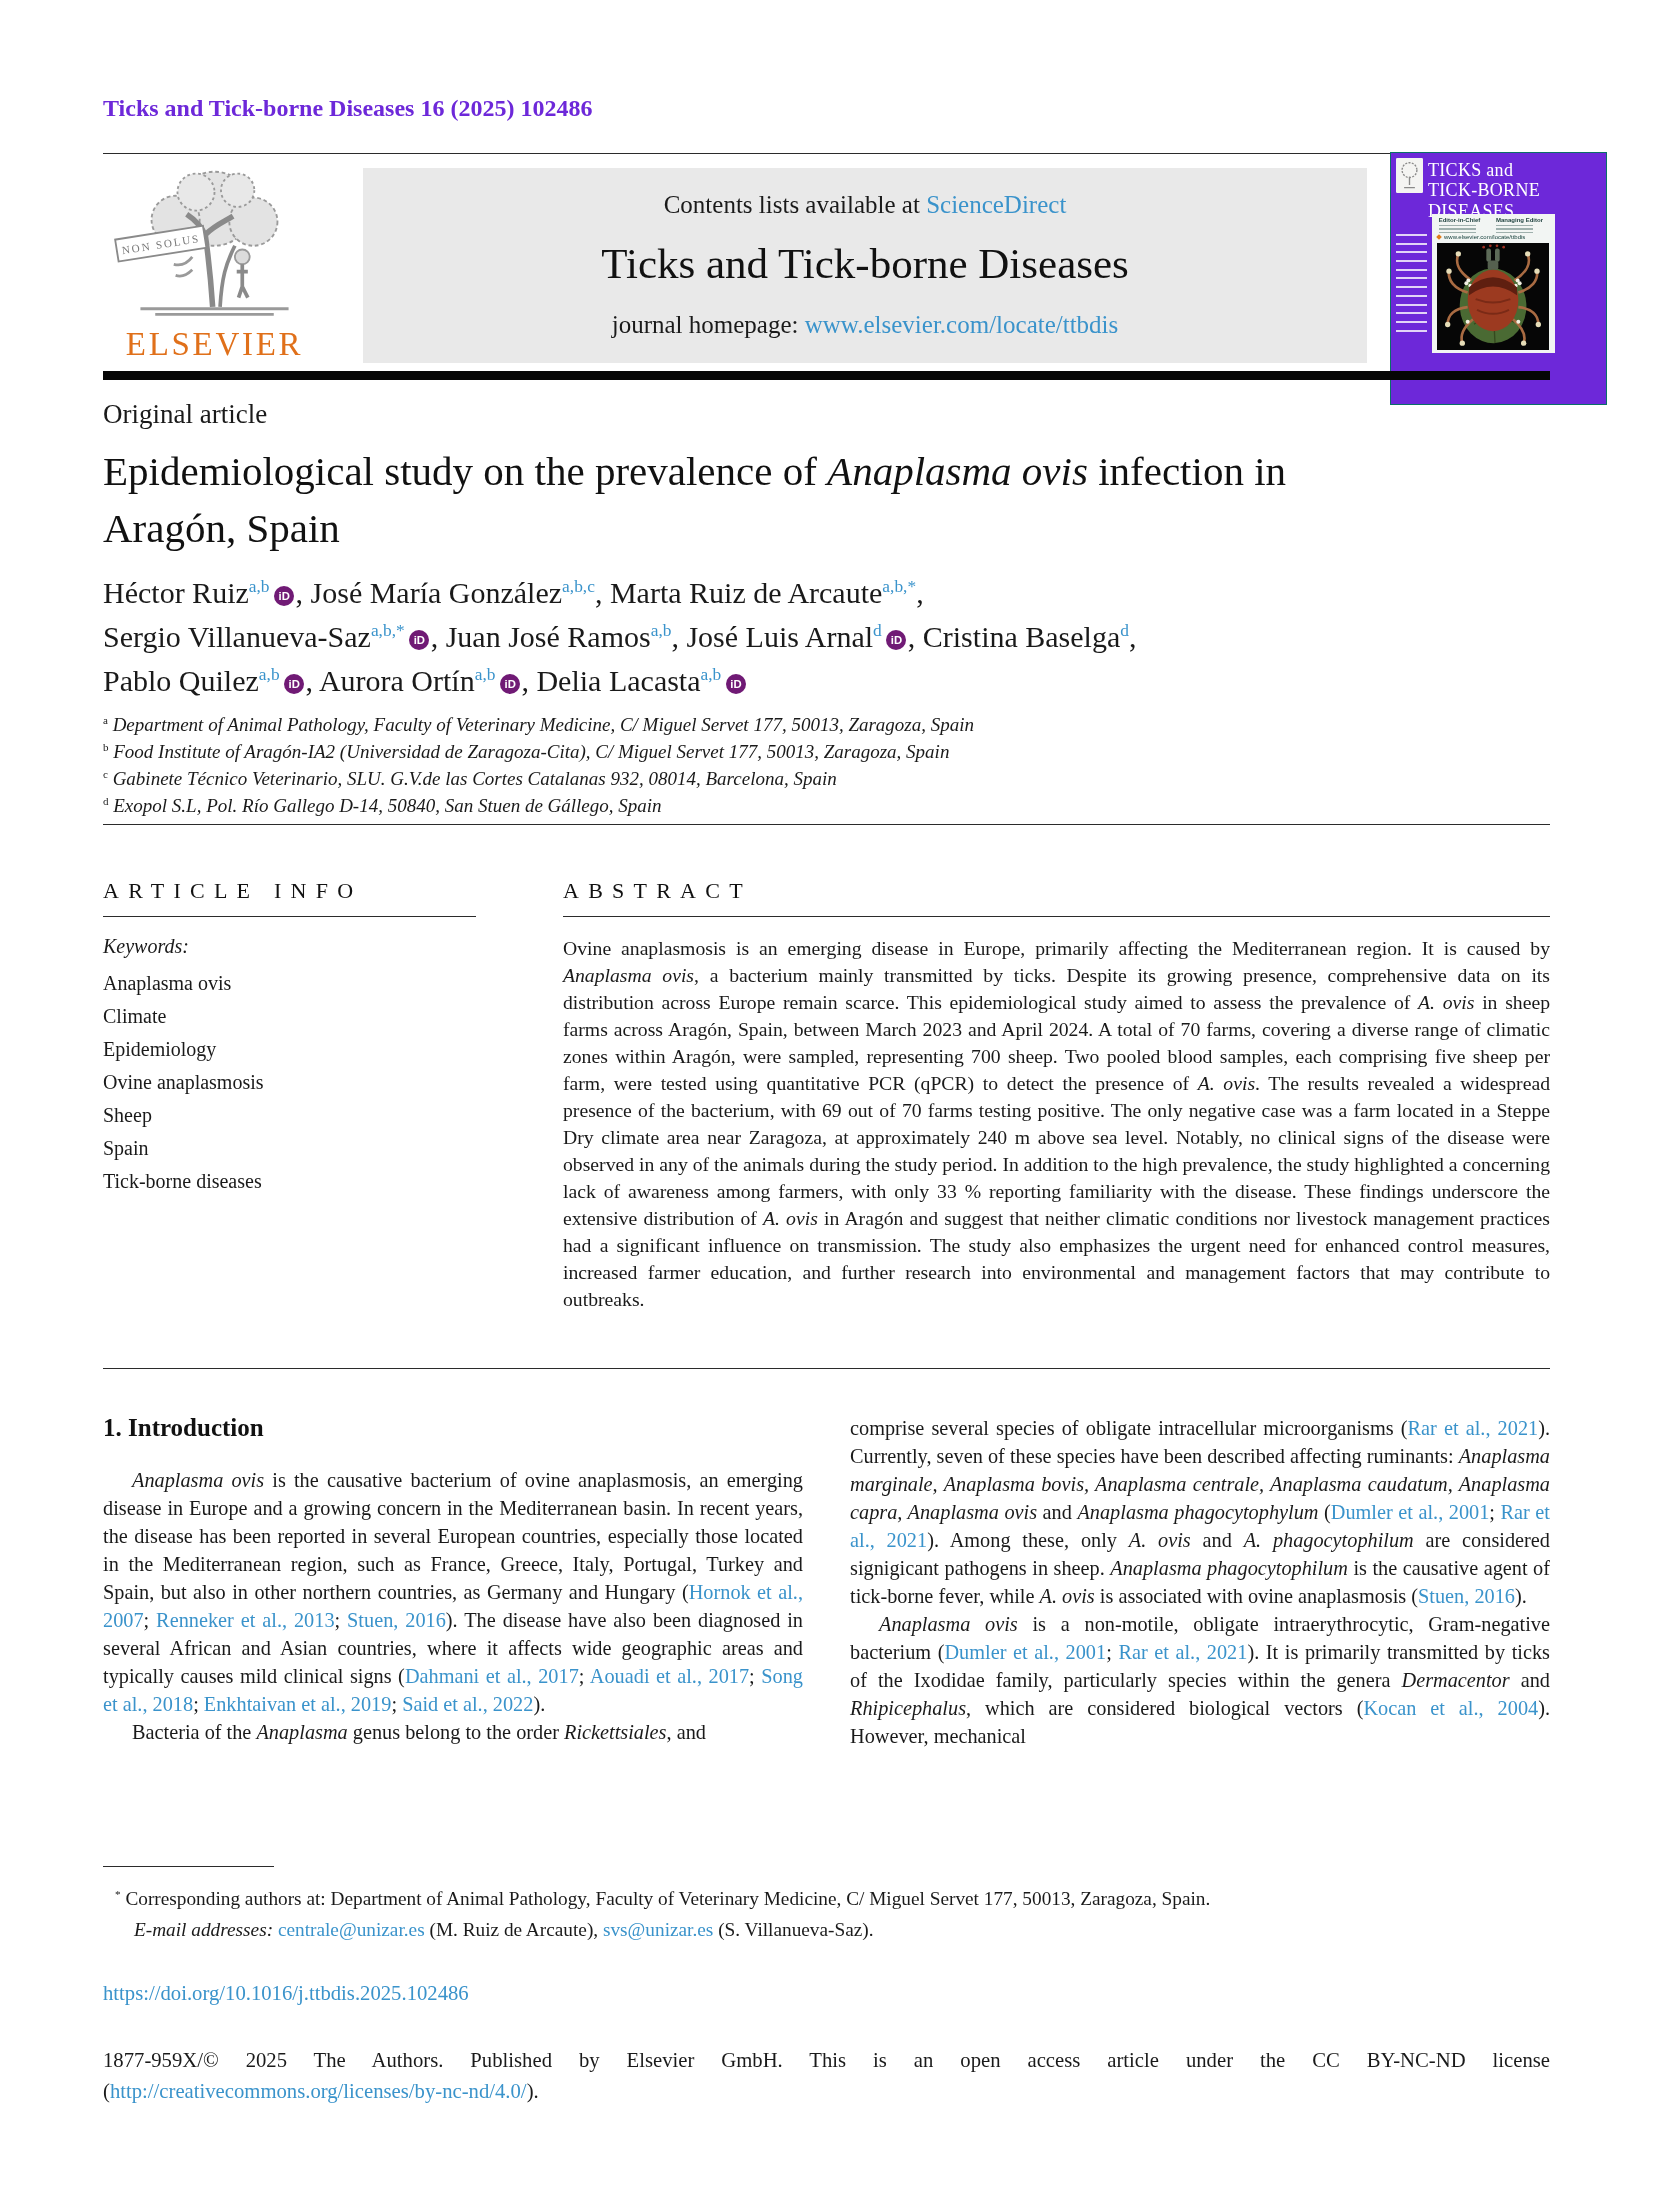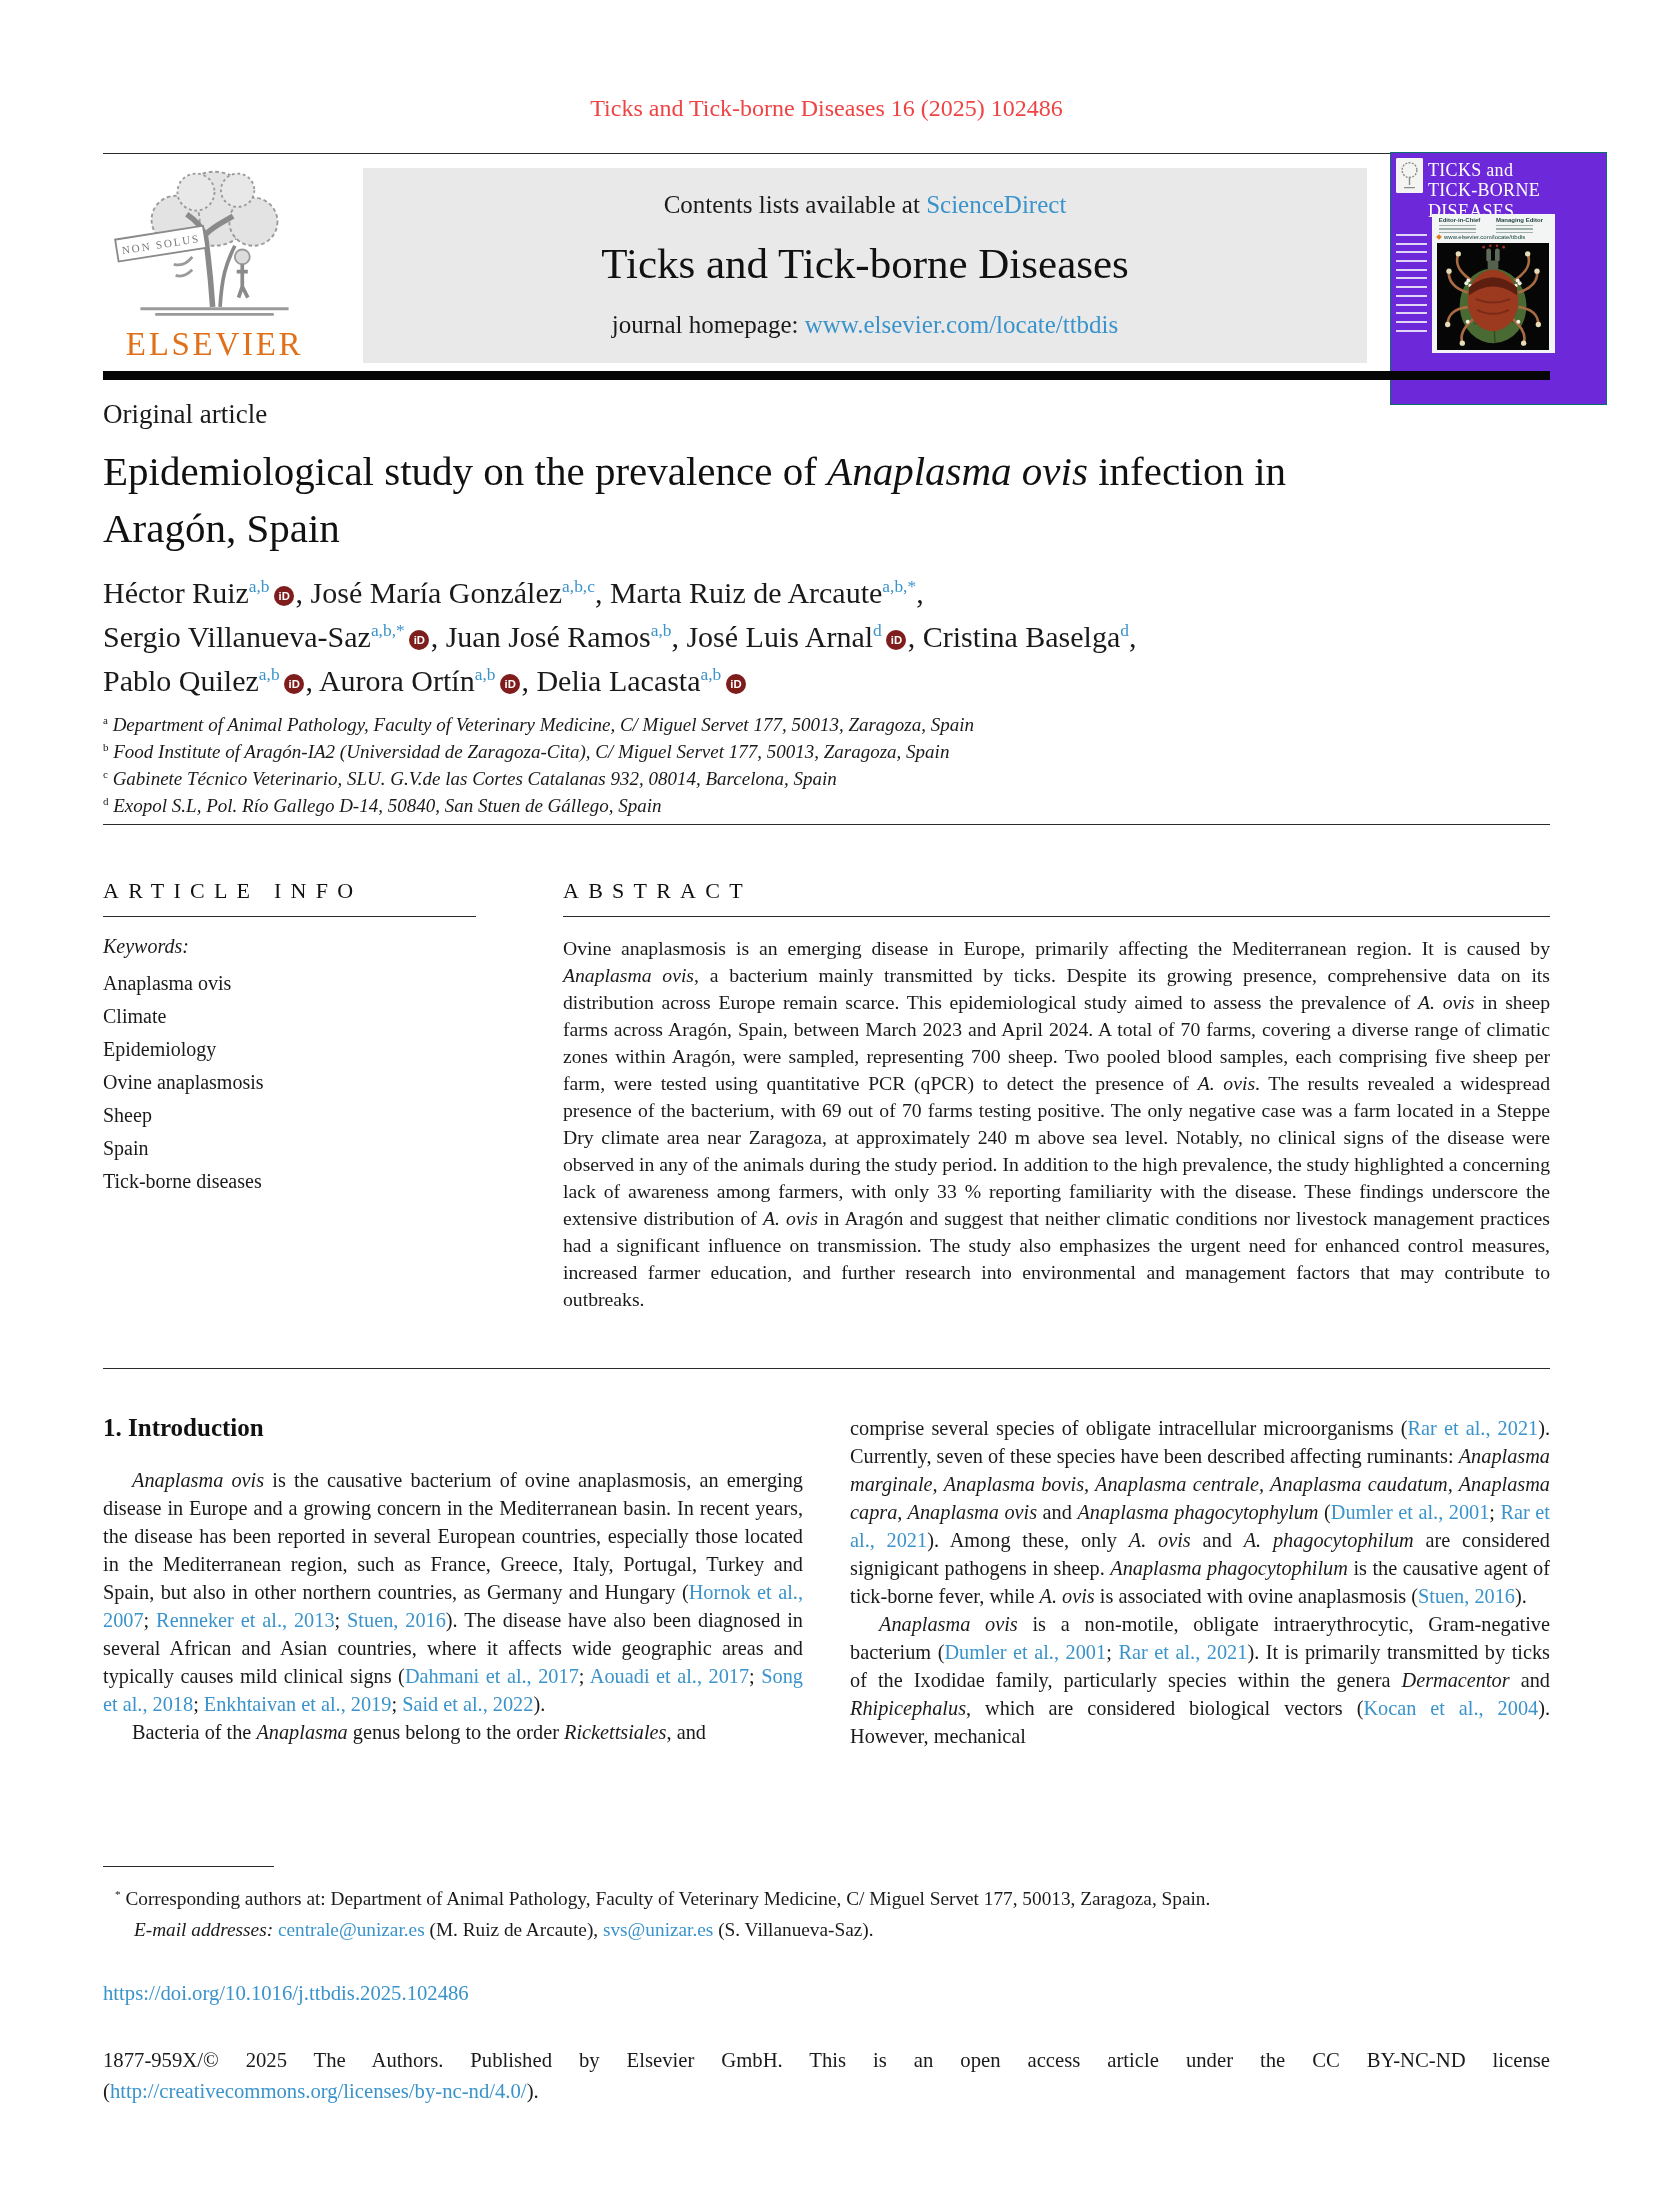--- a/index.html
+++ b/index.html
@@ -3,25 +3,25 @@
 <meta charset="utf-8">
 <style>
   html,body{margin:0;padding:0;background:#888;}
   .page{position:relative;width:1654px;height:2205px;background:#ffffff;
         font-family:"Liberation Serif","DejaVu Serif",serif;color:#1a1a1a;overflow:hidden;}
   .abs{position:absolute;}
   .lnk{color:#3a93cb;}
   sup{font-size:0.58em;line-height:0;}
   .supb{color:#3a93cb;}
   .supk{color:#1a1a1a;}
-  .orcid{display:inline-block;width:20px;height:20px;border-radius:50%;background:#7f1d1d;color:#fff;
+  .orcid{display:inline-block;width:20px;height:20px;border-radius:50%;background:#701a75;color:#fff;
          font-size:11.3px;font-weight:bold;line-height:20px;text-align:center;
          font-family:"Liberation Sans",sans-serif;vertical-align:2.7px;margin:0 1.3px 0 4.7px;}
   
-  .citation{top:95px;left:103px;width:1447px;font-size:24px;color:#ef4444;text-align:center;}
+  .citation{top:95px;left:103px;width:1447px;font-size:24px;color:#6d28d9;text-align:left;font-weight:bold;}
   .rule{background:#2b2b2b;height:1.3px;}
   .rule-top{top:153px;left:103px;width:1447px;}
   
   .logo-block{left:103px;top:168px;width:223px;height:195px;}
   .logo-word{position:absolute;bottom:0;left:0;width:100%;text-align:center;font-size:33px;
              color:#e0701a;letter-spacing:2.7px;}
   .graybox{left:363px;top:168px;width:1004px;height:195px;background:#e9e9e9;}
   .g-line1{padding-top:23px;font-size:25px;text-align:center;}
   .g-title{padding-top:20px;font-size:43px;text-align:center;color:#111;}
   .g-line3{padding-top:23px;font-size:25px;text-align:center;}

